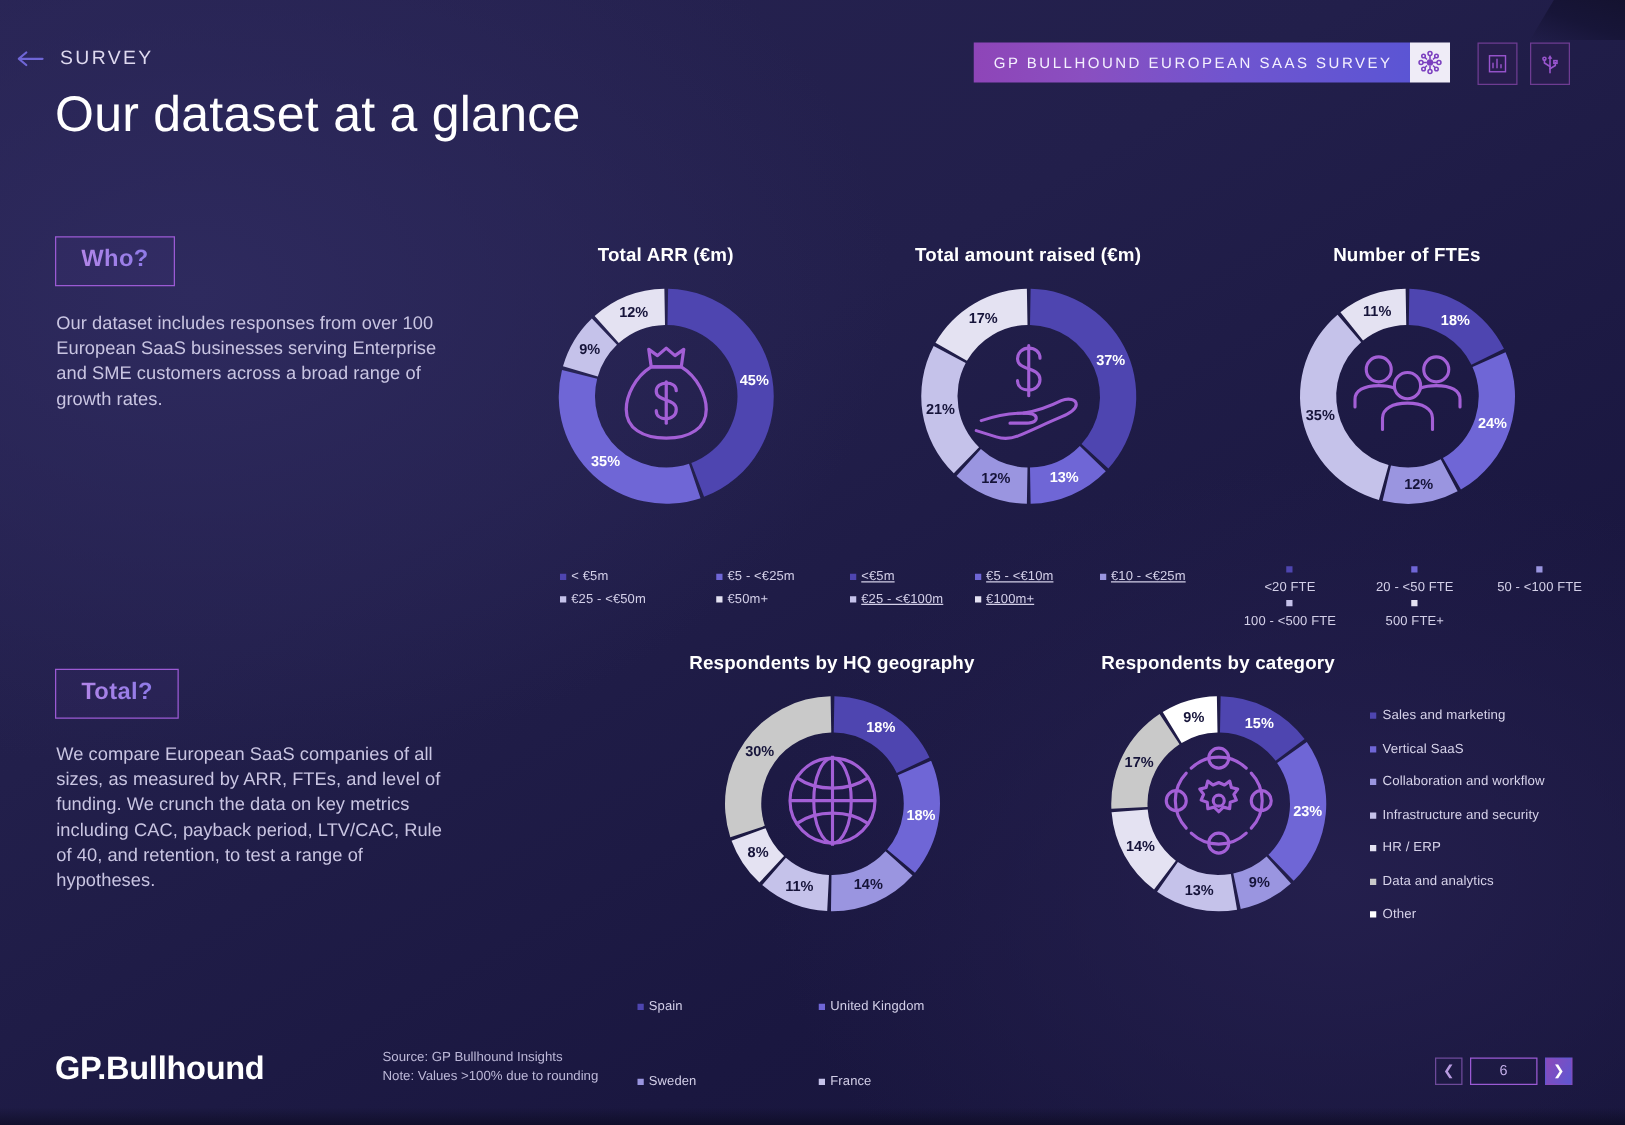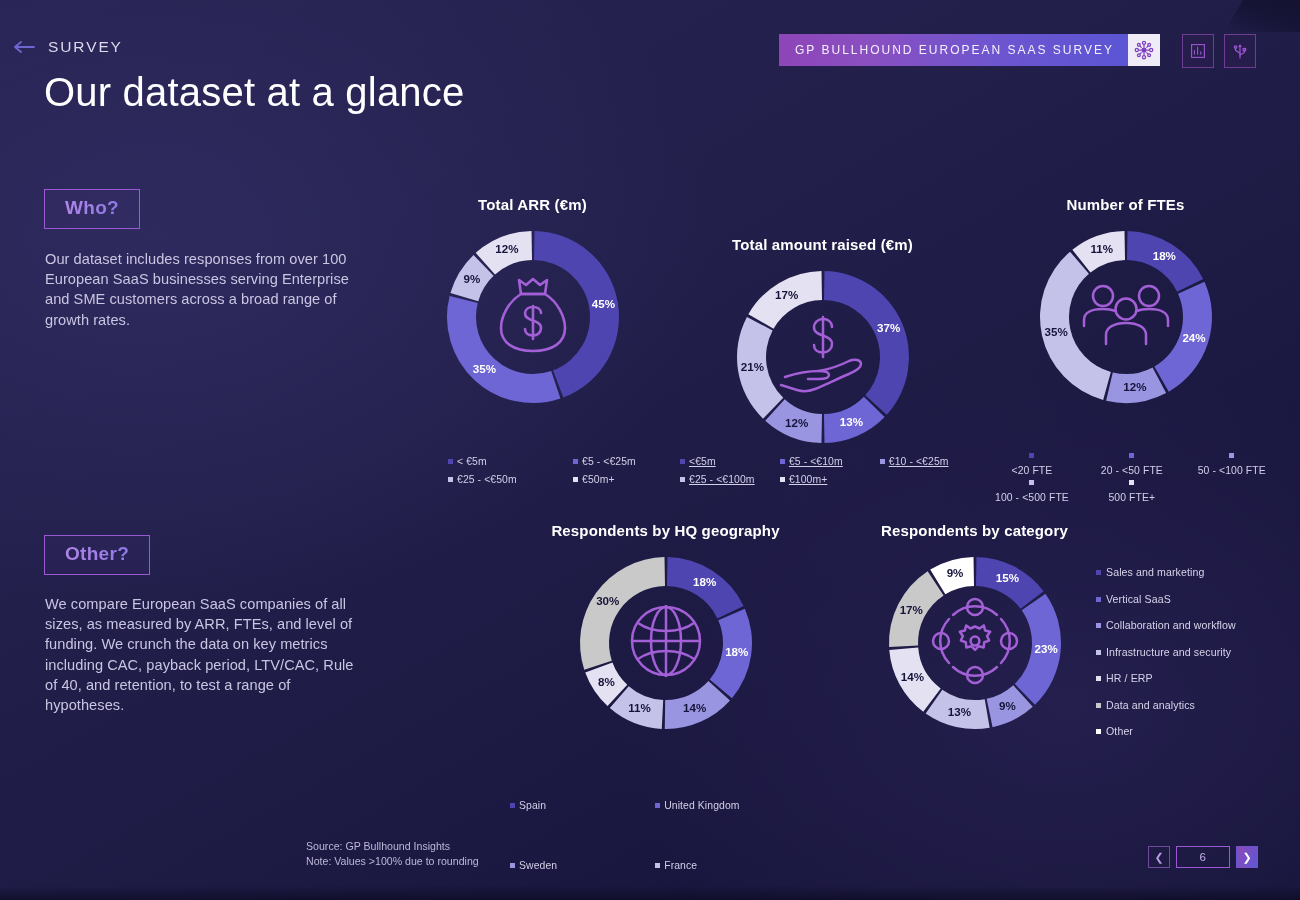--- a/index.html
+++ b/index.html
@@ -255,21 +255,21 @@
   </div>
 
   <div class="tag-box" id="tag-who">
     <span class="tag-text">Who?</span>
   </div>
   <div class="body-copy" id="copy-who">
     <p>Our dataset includes responses from over 100 European SaaS businesses serving Enterprise and SME customers across a broad range of growth rates.</p>
   </div>
 
   <div class="tag-box" id="tag-what">
-    <span class="tag-text">Other?</span>
+    <span class="tag-text">Total?</span>
   </div>
   <div class="body-copy" id="copy-what">
     <p>We compare European SaaS companies of all sizes, as measured by ARR, FTEs, and level of funding. We crunch the data on key metrics including CAC, payback period, LTV/CAC, Rule of 40, and retention, to test a range of hypotheses.</p>
   </div>
 
   <div class="chart-block" id="chart-total-arr" style="left:415px; top:196px; width:235px;">
       <div class="chart-title">Total ARR (€m)</div>
       <div class="donut-wrap" style="height: 196px;">
         <svg class="donut-svg" width="196" height="196" viewBox="0 0 196 196">
           <path d="M 99.50090695360637 12.013098216550347 A 86 86 0 0 1 128.26394608495792 178.4990283628738 L 118.05866194003025 151.35400717074194 A 57 57 0 0 0 98.99478716692515 41.0086813760857 Z" fill="#4e45b0"></path>
@@ -284,21 +284,21 @@
         <div class="donut-center-icon"><svg width="74" height="80" viewBox="0 0 74 80">
             <g fill="none" stroke="#a35fd6" stroke-width="2.6" stroke-linejoin="round" stroke-linecap="round">
       <path d="M25 19 L23 5 L30 10 L37 4 L44 10 L51 5 L49 19 Z"></path>
       <path d="M25 19 C12 27 5 42 5 53 C5 68 18 76 37 76 C56 76 69 68 69 53 C69 42 62 27 49 19 Z"></path>
       <path d="M37 31 V64"></path>
       <path d="M45 38 C45 34 41.5 32 37 32 C32.5 32 29 34.5 29 38.5 C29 47 45 44 45 53 C45 57.5 41.5 60.5 37 60.5 C32 60.5 29 58 29 54"></path>
     </g>
           </svg></div>
       </div>
     </div>
-  <div class="chart-block" id="chart-total-raised" style="left:705px; top:196px; width:235px;margin-top:40px;">
+  <div class="chart-block" id="chart-total-raised" style="left:705px; top:196px; width:235px;">
       <div class="chart-title">Total amount raised (€m)</div>
       <div class="donut-wrap" style="height: 196px;">
         <svg class="donut-svg" width="196" height="196" viewBox="0 0 196 196">
           <path d="M 99.50090695360637 12.013098216550347 A 86 86 0 0 1 161.7091952806605 155.76797068177714 L 140.22586198834477 136.2880735914104 A 57 57 0 0 0 98.99478716692515 41.0086813760857 Z" fill="#4e45b0"></path>
           <text x="163.61945573640463" y="69.60392581961318" class="seg-label light">37%</text>
           <path d="M 159.65431225794154 157.95619884549254 A 86 86 0 0 1 99.50090695360637 183.98690178344964 L 98.99478716692515 154.9913186239143 A 57 57 0 0 0 138.86390463607754 137.73841086271017 Z" fill="#6f66d6"></path>
           <text x="126.39607418038682" y="163.61945573640463" class="seg-label light">13%</text>
           <path d="M 96.49909304639363 183.98690178344964 A 86 86 0 0 1 40.23202931822286 161.7091952806605 L 59.71192640858957 140.22586198834477 A 57 57 0 0 0 97.00521283307484 154.9913186239143 Z" fill="#9a95e0"></path>
           <text x="71.67909448304555" y="164.47901874100998" class="seg-label dark">12%</text>
           <path d="M 38.043801154507456 159.6543122579415 A 86 86 0 0 1 21.926036131502784 57.890748930769334 L 47.57888441274022 71.41596150062618 A 57 57 0 0 0 58.261589137289825 138.8639046360775 Z" fill="#c5c2ea"></path>
@@ -520,20 +520,21 @@
       <div class="legend-item">
         <span class="legend-swatch" style="background: rgb(201, 201, 201);"></span>
         <span>Data and analytics</span>
       </div>
       <div class="legend-item">
         <span class="legend-swatch" style="background: rgb(255, 255, 255);"></span>
         <span>Other</span>
       </div>
     </div>
 
+  <div class="brand">GP.Bullhound</div>
   <div class="source-note">
     <div>Source: GP Bullhound Insights</div>
     <div>Note: Values &gt;100% due to rounding</div>
   </div>
 
   <div class="pager">
     <div class="pg-btn">❮</div>
     <div class="pg-num">6</div>
     <div class="pg-btn filled">❯</div>
   </div>

